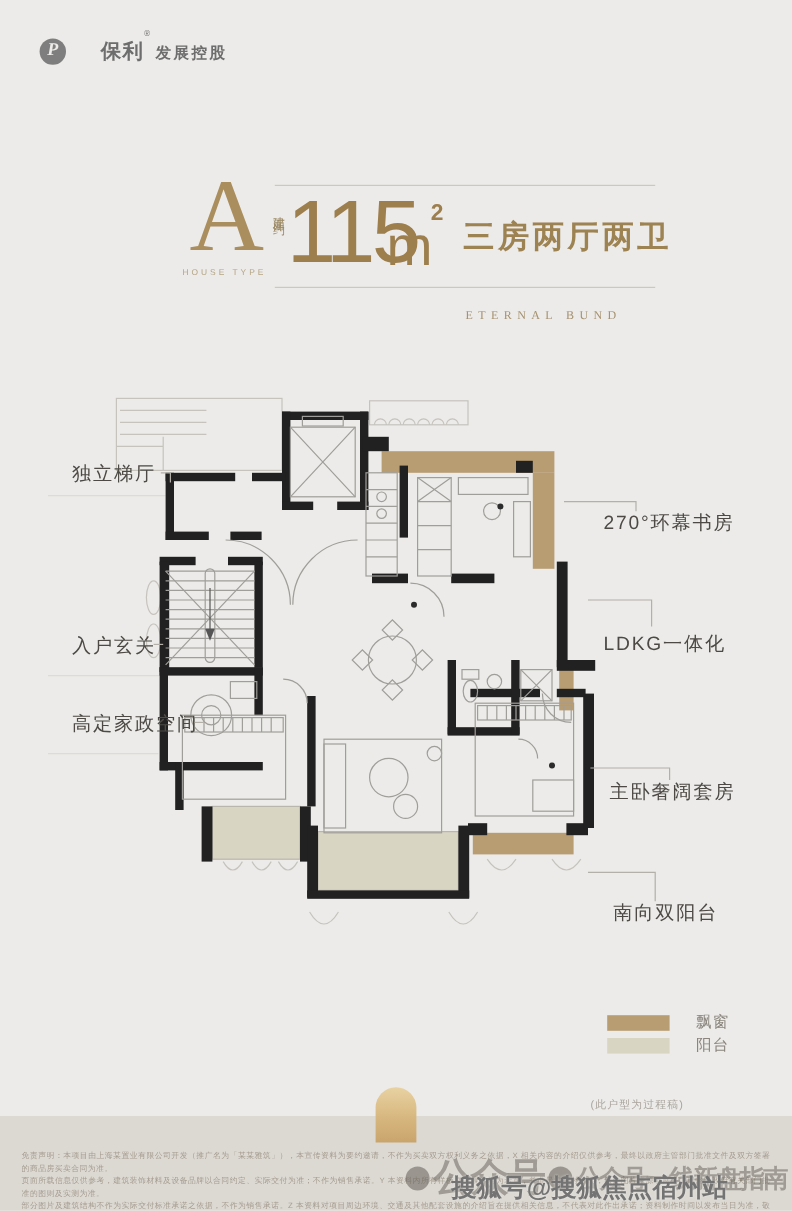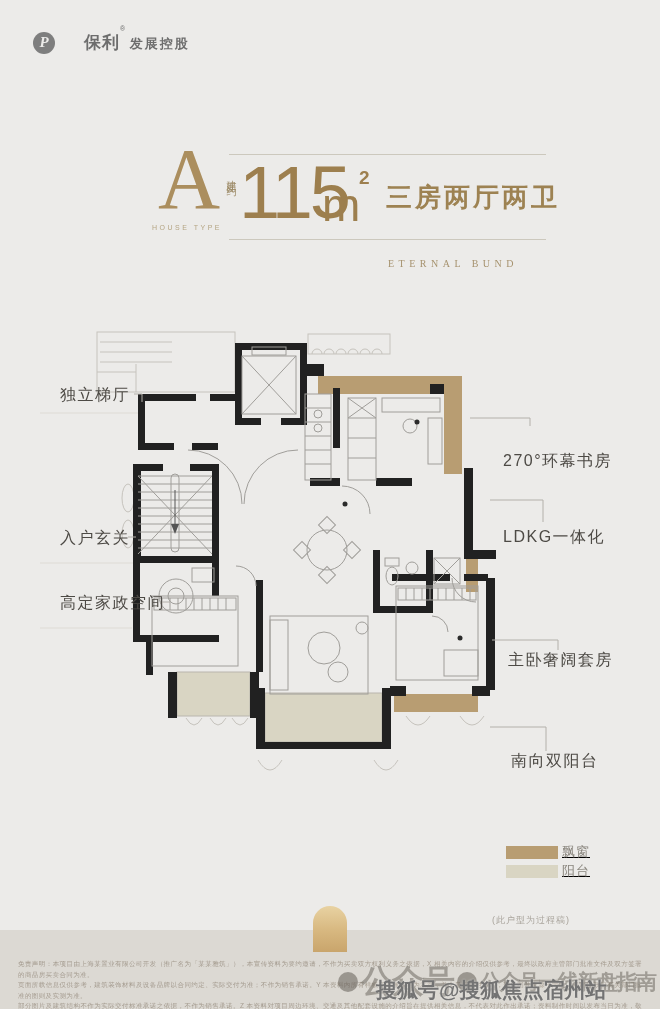--- a/index.html
+++ b/index.html
@@ -36,21 +36,21 @@
   .area-unit{left:322px;top:182px;font-size:46px;font-weight:500;color:#9d7f4e;line-height:46px;}
   .area-exp{left:359px;top:167px;font-size:19px;font-weight:600;color:#9d7f4e;}
   .rooms{left:386px;top:180px;font-size:26px;color:#9d8252;letter-spacing:3px;font-weight:600;}
   .subtitle{left:388px;top:222px;font-size:10px;letter-spacing:4.5px;color:#a6926e;
     font-family:"Liberation Serif",serif;margin-top:36px;}
 
   
   .plan-label{font-size:16px;color:#4d4a45;letter-spacing:1.5px;white-space:nowrap;}
 
   
-  .legend-item{display:flex;align-items:center;gap:4px;height:14px;margin-bottom:5px;text-decoration:underline;}
+  .legend-item{display:flex;align-items:center;gap:22px;height:14px;margin-bottom:5px;}
   .legend-swatch{width:52px;height:13px;}
   .legend-label{font-size:13px;color:#8a867e;letter-spacing:1px;}
   .legend-note{left:492px;top:882px;font-size:9px;color:#a9a49c;letter-spacing:1px;margin-top:32px;}
 
   
   .bottom-band{left:0;top:930px;width:660px;height:79px;background:#dcd9d3;}
   .arch{left:313px;top:906px;width:34px;height:46px;border-radius:17px 17px 0 0;
     background:linear-gradient(180deg,#e8d2a2 0%,#d7b77f 55%,#c9a56c 100%);}
 
   .fine-print{left:18px;top:959px;width:624px;font-size:6.5px;line-height:10.5px;
@@ -241,21 +241,21 @@
     <path d="M430,90H490V98"></path>
     <path d="M450,172H503V194"></path>
     <path d="M452,312H518V322"></path>
     <path d="M450,399H506V423"></path>
   </g>
 </svg>
 
 <div class="abs plan-label" style="left:60px;top:385px;">独立梯厅</div>
 <div class="abs plan-label" style="left:60px;top:528px;">入户玄关</div>
 <div class="abs plan-label" style="left:60px;top:593px;">高定家政空间</div>
-<div class="abs plan-label" style="left:503px;top:426px;margin-top:25px;">270°环幕书房</div>
+<div class="abs plan-label" style="left:503px;top:426px;">270°环幕书房</div>
 <div class="abs plan-label" style="left:503px;top:527px;">LDKG一体化</div>
 <div class="abs plan-label" style="left:508px;top:650px;">主卧奢阔套房</div>
 <div class="abs plan-label" style="left:511px;top:751px;">南向双阳台</div>
 
 <div class="abs" style="left:506px;top:845px;">
   <div class="legend-item">
     <div class="legend-swatch" style="background:#b89d72;"></div>
     <div class="legend-label">飘窗</div>
   </div>
   <div class="legend-item">

